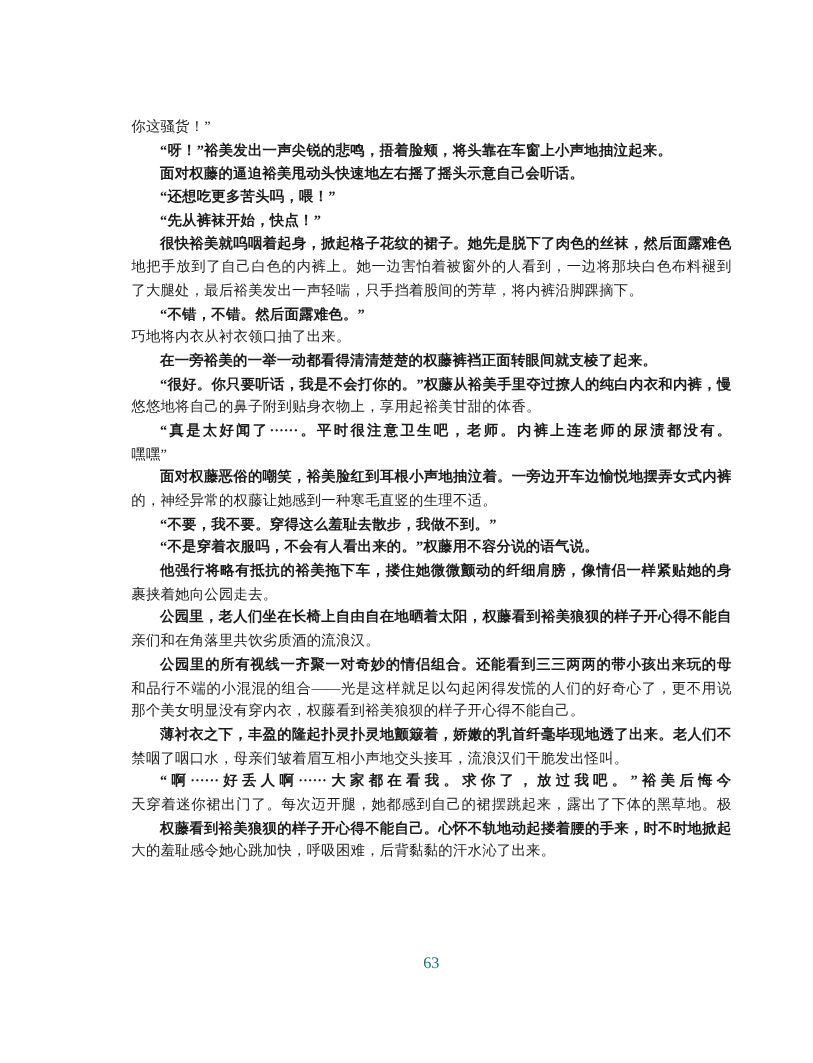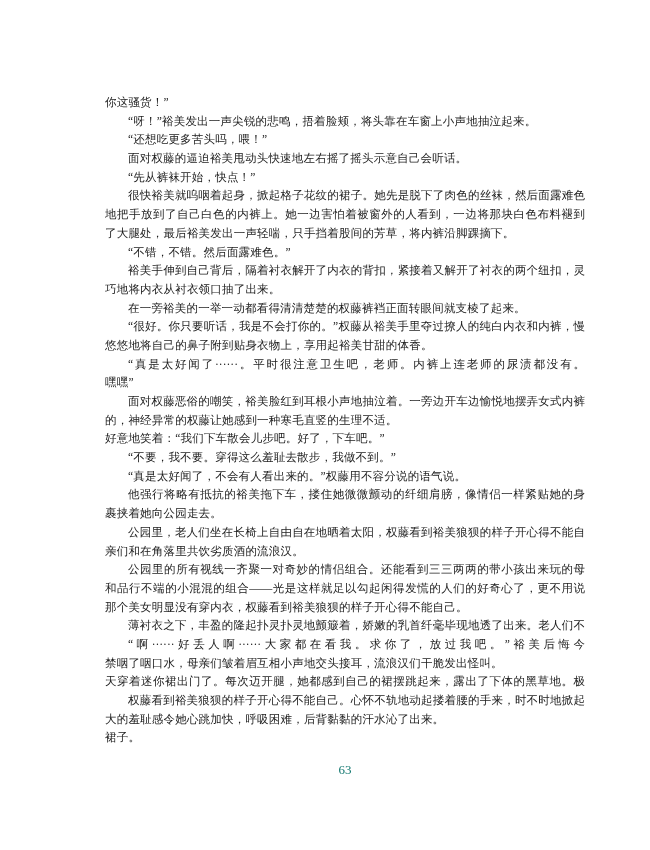--- a/index.html
+++ b/index.html
@@ -26,20 +26,21 @@
   .line {
     font-size: 11.5px;
     line-height: 18.7px;
     height: 18.7px;
     overflow: hidden;
     white-space: nowrap;
     letter-spacing: 0.2px;
   }
   .line.indent {
     text-indent: 2em;
+    font-weight: bold;
   }
   .line.fill {
     white-space: normal;
     text-align: justify;
     text-align-last: justify;
     letter-spacing: 0;
   }
   .page-number {
     position: absolute;
     top: 762px;
@@ -51,48 +52,45 @@
     color: #0f766e;
   }
 </style>
 </head>
 <body>
 
 <div class="page">
   <div class="text-block">
       <div class="line">你这骚货！”</div>
       <div class="line indent">“呀！”裕美发出一声尖锐的悲鸣，捂着脸颊，将头靠在车窗上小声地抽泣起来。</div>
+      <div class="line indent">面对权藤的逼迫裕美甩动头快速地左右摇了摇头示意自己会听话。</div>
       <div class="line indent">“还想吃更多苦头吗，喂！”</div>
-      <div class="line indent">面对权藤的逼迫裕美甩动头快速地左右摇了摇头示意自己会听话。</div>
       <div class="line indent">“先从裤袜开始，快点！”</div>
       <div class="line indent fill">很快裕美就呜咽着起身，掀起格子花纹的裙子。她先是脱下了肉色的丝袜，然后面露难色</div>
       <div class="line fill">地把手放到了自己白色的内裤上。她一边害怕着被窗外的人看到，一边将那块白色布料褪到</div>
       <div class="line">了大腿处，最后裕美发出一声轻喘，只手挡着股间的芳草，将内裤沿脚踝摘下。</div>
       <div class="line indent">“不错，不错。然后面露难色。”</div>
-      <div class="line indent fill">裕美手伸到自己背后，隔着衬衣解开了内衣的背扣，紧接着又解开了衬衣的两个纽扣，灵</div>
       <div class="line">巧地将内衣从衬衣领口抽了出来。</div>
       <div class="line indent">在一旁裕美的一举一动都看得清清楚楚的权藤裤裆正面转眼间就支棱了起来。</div>
       <div class="line indent fill">“很好。你只要听话，我是不会打你的。”权藤从裕美手里夺过撩人的纯白内衣和内裤，慢</div>
       <div class="line">悠悠地将自己的鼻子附到贴身衣物上，享用起裕美甘甜的体香。</div>
       <div class="line indent fill">“真是太好闻了······。平时很注意卫生吧，老师。内裤上连老师的尿渍都没有。</div>
       <div class="line">嘿嘿”</div>
       <div class="line indent fill">面对权藤恶俗的嘲笑，裕美脸红到耳根小声地抽泣着。一旁边开车边愉悦地摆弄女式内裤</div>
       <div class="line">的，神经异常的权藤让她感到一种寒毛直竖的生理不适。</div>
-      <div class="line">好意地笑着：“我们下车散会儿步吧。好了，下车吧。”</div>
       <div class="line indent">“不要，我不要。穿得这么羞耻去散步，我做不到。”</div>
-      <div class="line indent">“真是太好闻了，不会有人看出来的。”权藤用不容分说的语气说。</div>
+      <div class="line indent">“不是穿着衣服吗，不会有人看出来的。”权藤用不容分说的语气说。</div>
       <div class="line indent fill">他强行将略有抵抗的裕美拖下车，搂住她微微颤动的纤细肩膀，像情侣一样紧贴她的身体，</div>
       <div class="line">裹挟着她向公园走去。</div>
       <div class="line indent fill">公园里，老人们坐在长椅上自由自在地晒着太阳，权藤看到裕美狼狈的样子开心得不能自己</div>
       <div class="line">亲们和在角落里共饮劣质酒的流浪汉。</div>
       <div class="line indent fill">公园里的所有视线一齐聚一对奇妙的情侣组合。还能看到三三两两的带小孩出来玩的母</div>
       <div class="line fill">和品行不端的小混混的组合——光是这样就足以勾起闲得发慌的人们的好奇心了，更不用说</div>
       <div class="line">那个美女明显没有穿内衣，权藤看到裕美狼狈的样子开心得不能自己。</div>
       <div class="line indent fill">薄衬衣之下，丰盈的隆起扑灵扑灵地颤簸着，娇嫩的乳首纤毫毕现地透了出来。老人们不</div>
+      <div class="line">禁咽了咽口水，母亲们皱着眉互相小声地交头接耳，流浪汉们干脆发出怪叫。</div>
       <div class="line indent fill">“啊······好丢人啊······大家都在看我。求你了，放过我吧。”裕美后悔今</div>
-      <div class="line">禁咽了咽口水，母亲们皱着眉互相小声地交头接耳，流浪汉们干脆发出怪叫。</div>
       <div class="line fill">天穿着迷你裙出门了。每次迈开腿，她都感到自己的裙摆跳起来，露出了下体的黑草地。极</div>
       <div class="line indent fill">权藤看到裕美狼狈的样子开心得不能自己。心怀不轨地动起搂着腰的手来，时不时地掀起</div>
       <div class="line">大的羞耻感令她心跳加快，呼吸困难，后背黏黏的汗水沁了出来。</div>
-      <div class="line">裙子。</div>
     </div>
   <div class="page-number">63</div>
 </div>
 
 </body></html>

